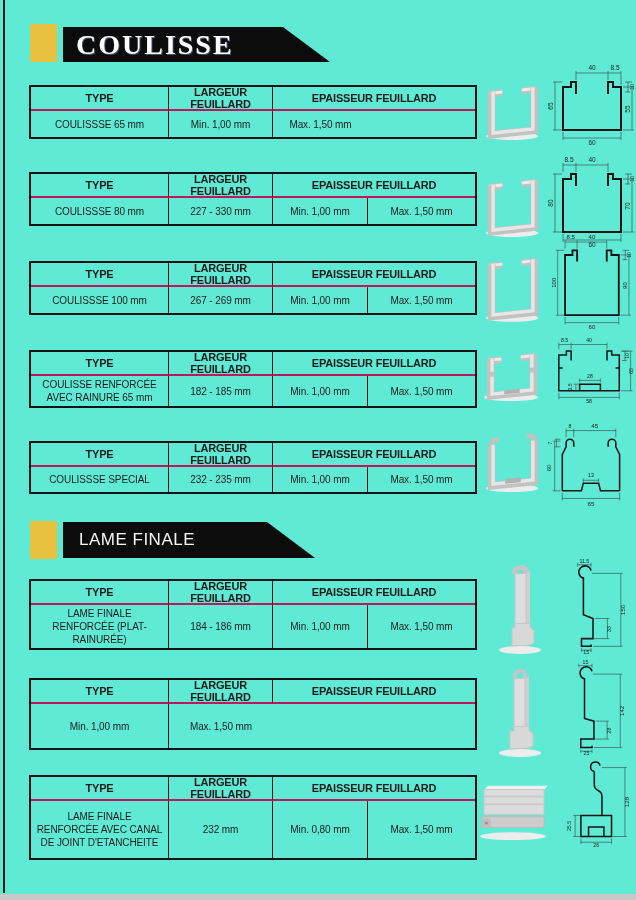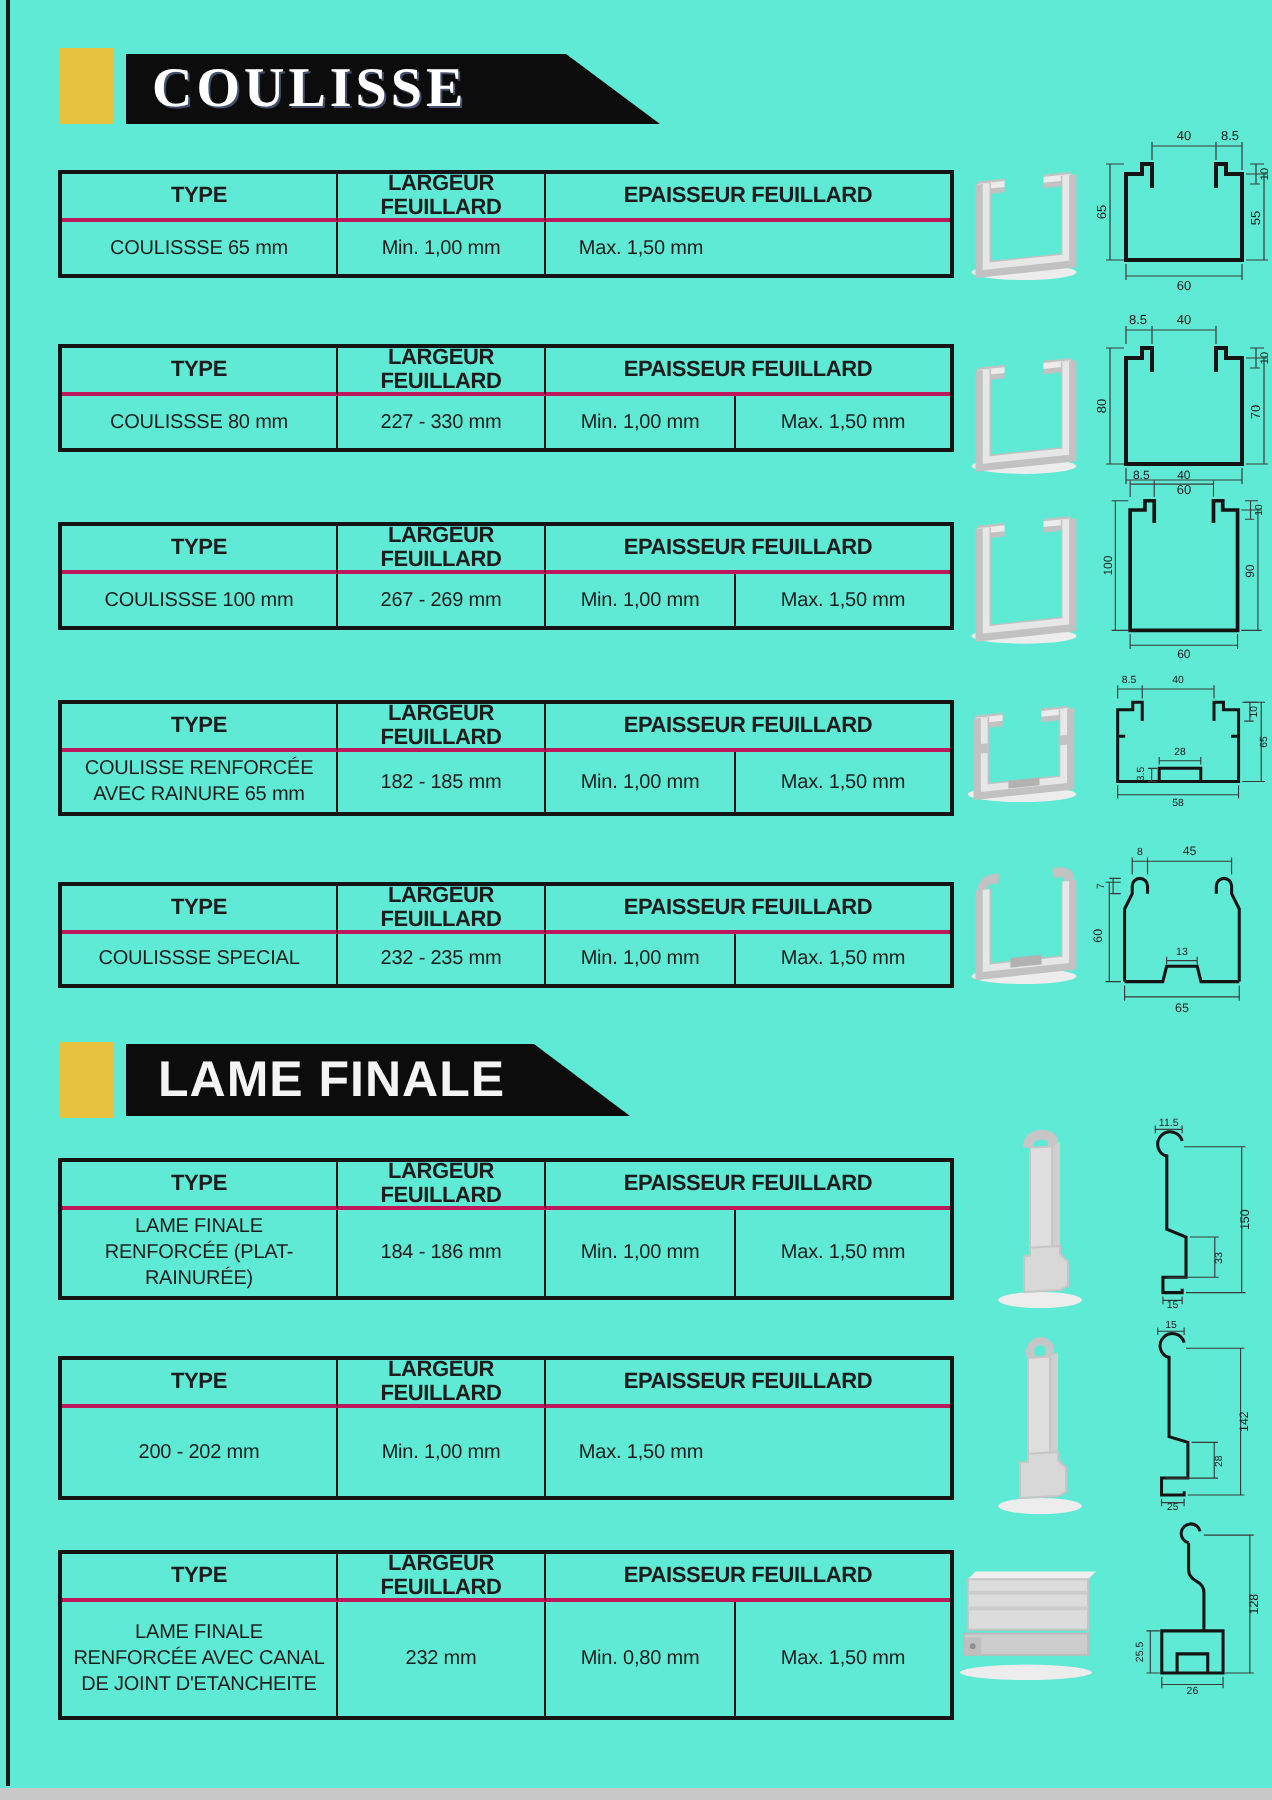--- a/index.html
+++ b/index.html
@@ -6,21 +6,21 @@
   .page{position:relative;width:636px;height:900px;background:#5eead4;overflow:hidden;
         font-family:"Liberation Sans",sans-serif;color:#1c1c1c;}
   .edge-left{position:absolute;left:3px;top:0;width:2px;height:893px;background:#1a1a1a;}
   .edge-bottom{position:absolute;left:0;top:894px;width:636px;height:6px;background:#c8c8c8;}
 
   
   .accent-square{position:absolute;width:27px;height:38px;background:#E8C23E;}
   .ribbon{position:absolute;height:35px;background:#0c0c0c;color:#fff;display:flex;align-items:center;}
   .ribbon-serif{font-family:"Liberation Serif",serif;font-weight:bold;font-size:28px;
         letter-spacing:2px;padding-left:13px;text-shadow:1px 1px 0 #44506b;}
-  .ribbon-sans{font-family:"Liberation Sans",sans-serif;font-weight:bold;font-size:25px;
+  .ribbon-sans{font-family:"Liberation Sans",sans-serif;font-weight:normal;font-size:17px;
         letter-spacing:.5px;padding-left:16px;color:#f4f4f4;}
 
   
   .spec-table{position:absolute;left:29px;width:448px;box-sizing:border-box;
         border:2px solid #141414;display:grid;grid-template-columns:138px 104px 95px 107px;}
   .spec-table .cell{box-sizing:border-box;display:flex;align-items:center;justify-content:center;
         text-align:center;padding:1px 5px;}
   .spec-table .th{height:24px;font-weight:bold;font-size:11px;letter-spacing:-0.2px;
         border-bottom:2px solid #be185d;}
   .spec-table .td{height:var(--rh,26px);font-size:10px;letter-spacing:-0.1px;line-height:13px;}
@@ -108,21 +108,20 @@
     <div class="cell td br">LAME FINALE RENFORCÉE (PLAT-RAINURÉE)</div>
     <div class="cell td br">184 - 186 mm</div>
     <div class="cell td br">Min. 1,00 mm</div>
     <div class="cell td">Max. 1,50 mm</div>
   </div>
 
   <div class="spec-table" style="top:678px;--rh:44px;">
     <div class="cell th br">TYPE</div>
     <div class="cell th br">LARGEUR FEUILLARD</div>
     <div class="cell th span2">EPAISSEUR FEUILLARD</div>
-    <div class="cell td br">200 - 202 mm</div>
     <div class="cell td br">Min. 1,00 mm</div>
     <div class="cell td">Max. 1,50 mm</div>
   </div>
 
   <div class="spec-table" style="top:775px;--rh:57px;">
     <div class="cell th br">TYPE</div>
     <div class="cell th br">LARGEUR FEUILLARD</div>
     <div class="cell th span2">EPAISSEUR FEUILLARD</div>
     <div class="cell td br">LAME FINALE RENFORCÉE AVEC CANAL DE JOINT D'ETANCHEITE</div>
     <div class="cell td br">232 mm</div>

